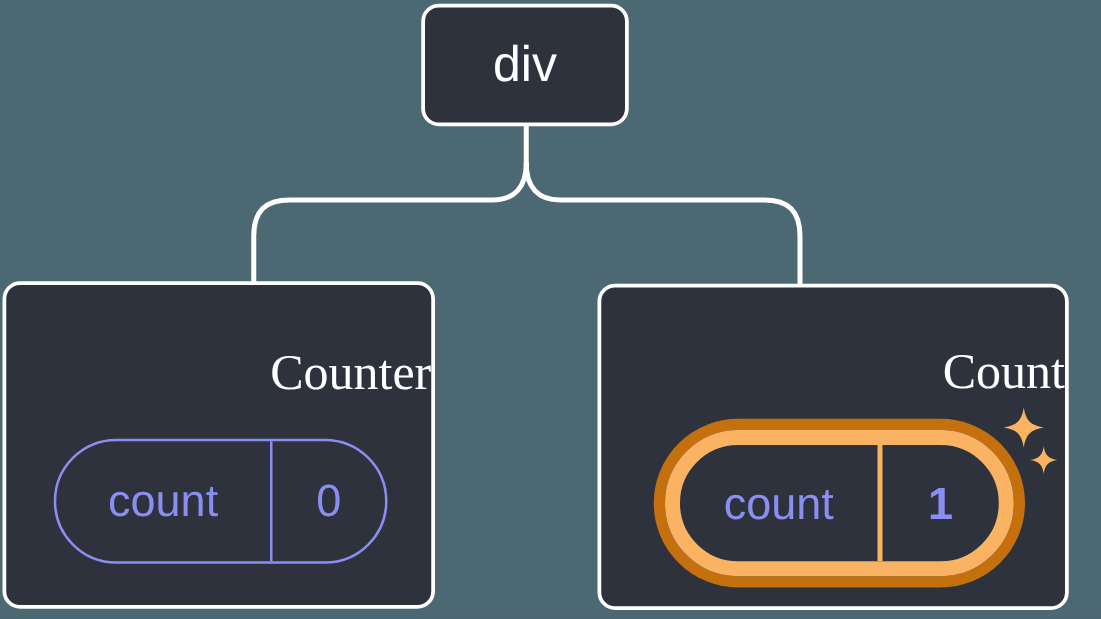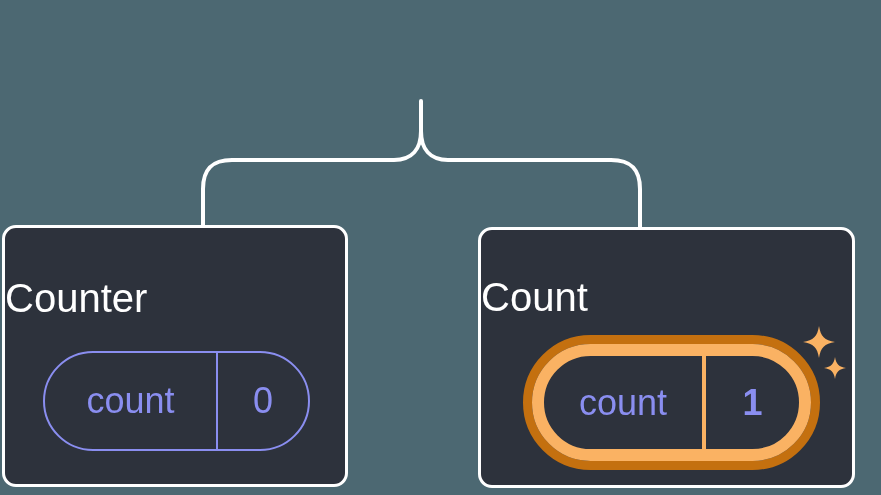--- a/index.html
+++ b/index.html
@@ -37,25 +37,26 @@
     position: absolute;
     background: #2d323c;
     border: 3px solid #ffffff;
     border-radius: 14px;
   }
   .card-left  { left: 2px;   top: 225px; width: 346px; height: 262px; }
   .card-right { left: 478px; top: 227px; width: 377px; height: 261px; }
   .card-title {
     position: absolute;
     left: 0; width: 100%;
-    text-align: left;
+    text-align: right;
     color: #ffffff;
     font-size: 40px;
     font-weight: 500;
     line-height: 48px;
+    font-family: Liberation Serif, serif;
   }
   .card-left  .card-title { top: 46px; }
   .card-right .card-title { top: 43px; }
 
   
   .pill-plain {
     position: absolute;
     left: 38px; top: 123px;
     width: 267px; height: 100px;
     border: 2.5px solid #8a8ef0;
@@ -116,20 +117,23 @@
 <body>
 
 <div class="canvas">
 
   <svg class="connectors" viewBox="0 0 881 495" fill="none">
     <path d="M421 101 L421 131" stroke="#ffffff" stroke-width="4" stroke-linecap="round"></path>
     <path d="M421 131 C421 149 412 160 394 160 L232 160 C212 160 203 169 203 189 L203 225" stroke="#ffffff" stroke-width="4" stroke-linecap="round"></path>
     <path d="M421 131 C421 149 430 160 448 160 L611 160 C631 160 640 169 640 189 L640 227" stroke="#ffffff" stroke-width="4" stroke-linecap="round"></path>
   </svg>
 
+  <div class="node-root">
+    <span>div</span>
+  </div>
 
   <div class="card card-left">
     <div class="card-title">Counter</div>
     <div class="pill-plain">
       <div class="pill-key">
         <span class="state-text">count</span>
       </div>
       <div class="pill-val">
         <span class="state-text">0</span>
       </div>

